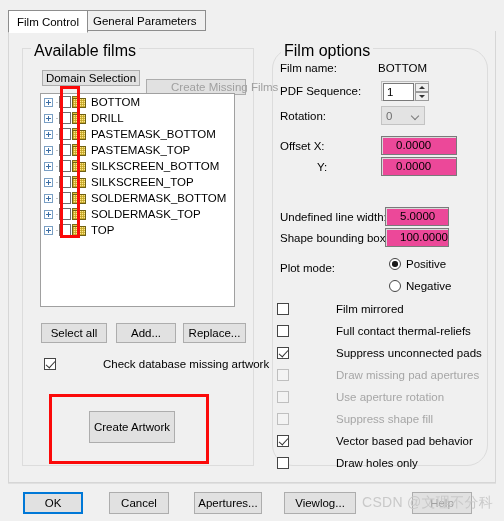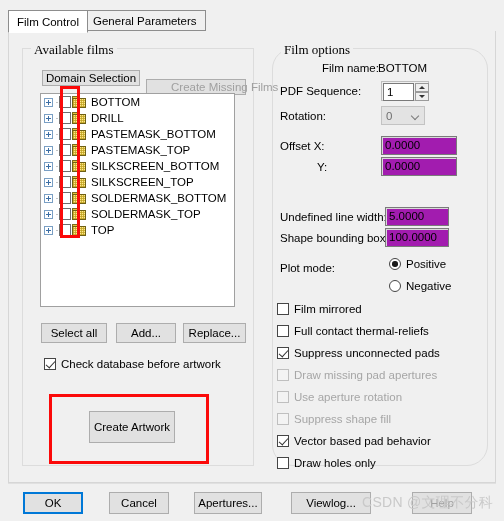--- a/index.html
+++ b/index.html
@@ -65,24 +65,23 @@
   .group {
     position: absolute;
     border: 1px solid #dcdcdc;
     box-sizing: border-box;
   }
   .group > .legend {
     position: absolute;
     top: -7px; left: 8px;
     background: #f0f0f0;
     padding: 0 3px;
-    font-size: 13px;
+    font-size: 16px;
     color: #000;
     white-space: nowrap;
-    font-family: Liberation Serif, serif;
   }
   #group-available { left: 22px; top: 48px; width: 232px; height: 418px; }
   #group-filmopts  { left: 272px; top: 48px; width: 216px; height: 418px; border-radius: 21px; }
 
   
   .btn {
     position: absolute;
     border: 1px solid #adadad;
     background: #e1e1e1;
     color: #000;
@@ -103,21 +102,21 @@
   #btn-domain   { left: 42px; top: 70px;  width: 98px; height: 16px; }
   #btn-createmissing { left: 146px; top: 79px; width: 100px; height: 16px; padding-left: 24px; }
   #btn-selectall { left: 41px;  top: 323px; width: 66px; height: 20px; }
   #btn-add       { left: 116px; top: 323px; width: 60px; height: 20px; }
   #btn-replace   { left: 183px; top: 323px; width: 63px; height: 20px; }
   #btn-createart { left: 89px;  top: 411px; width: 86px; height: 32px; }
 
   #btn-ok        { left: 23px;  top: 492px; width: 60px; height: 22px; }
   #btn-cancel    { left: 109px; top: 492px; width: 60px; height: 22px; }
   #btn-apertures { left: 194px; top: 492px; width: 68px; height: 22px; }
-  #btn-viewlog   { left: 291px; top: 492px; width: 80px; height: 22px; }
+  #btn-viewlog   { left: 284px; top: 492px; width: 72px; height: 22px; }
   #btn-help      { left: 412px; top: 492px; width: 60px; height: 22px; }
 
   
   #tree-box {
     position: absolute;
     left: 40px; top: 93px;
     width: 195px; height: 214px;
     background: #ffffff;
     border: 1px solid #a0a0a0;
     box-sizing: border-box;
@@ -192,20 +191,21 @@
     line-height: 13px;
   }
 
   
   .cbrow {
     position: absolute;
     display: flex;
     align-items: center;
     white-space: nowrap;
     font-size: 11.5px;
+    gap: 42px;
   }
   .cbbox {
     width: 12px; height: 12px;
     border: 1px solid #454545;
     background: #fff;
     margin-right: 5px;
     flex: 0 0 auto;
     position: relative;
     box-sizing: border-box;
   }
@@ -233,33 +233,33 @@
 
   
   .lbl {
     position: absolute;
     font-size: 11.5px;
     color: #000;
     white-space: nowrap;
   }
   .fld {
     position: absolute;
-    background: #a21caf;
+    background: #ec4899;
     border: 1px solid #7a7a7a;
     box-shadow: inset 1px 1px 0 #d9d9d9;
     box-sizing: border-box;
     font-size: 11.5px;
     line-height: 17px;
-    padding-left: 3px;
+    padding-left: 14px;
     color: #000;
     white-space: nowrap;
     overflow: hidden;
   }
 
-  #lbl-filmname   { left: 280px; top: 62px; margin-left: 42px; }
+  #lbl-filmname   { left: 280px; top: 62px; }
   #val-filmname   { left: 378px; top: 62px; }
   #lbl-pdfseq     { left: 280px; top: 85px; }
   #lbl-rotation   { left: 280px; top: 110px; }
   #lbl-offsetx    { left: 280px; top: 140px; }
   #lbl-offsety    { left: 317px; top: 161px; }
   #lbl-undefined  { left: 280px; top: 211px; }
   #lbl-shapebb    { left: 280px; top: 232px; }
   #lbl-plotmode   { left: 280px; top: 262px; }
 
   
@@ -508,21 +508,21 @@
         <span class="tree-label">TOP</span>
       </div>
     </div>
 
   <button class="btn" id="btn-selectall">Select all</button>
   <button class="btn" id="btn-add">Add...</button>
   <button class="btn" id="btn-replace">Replace...</button>
 
   <div class="cbrow" id="cb-checkdb">
     <span class="cbbox checked"></span>
-    <span>Check database before artwork</span>
+    <span>Check database missing artwork</span>
   </div>
 
   <button class="btn" id="btn-createart">Create Artwork</button>
 
   <div class="group" id="group-filmopts">
     <span class="legend">Film options</span>
   </div>
 
   <span class="lbl" id="lbl-filmname">Film name:</span>
   <span class="lbl" id="val-filmname">BOTTOM</span>

